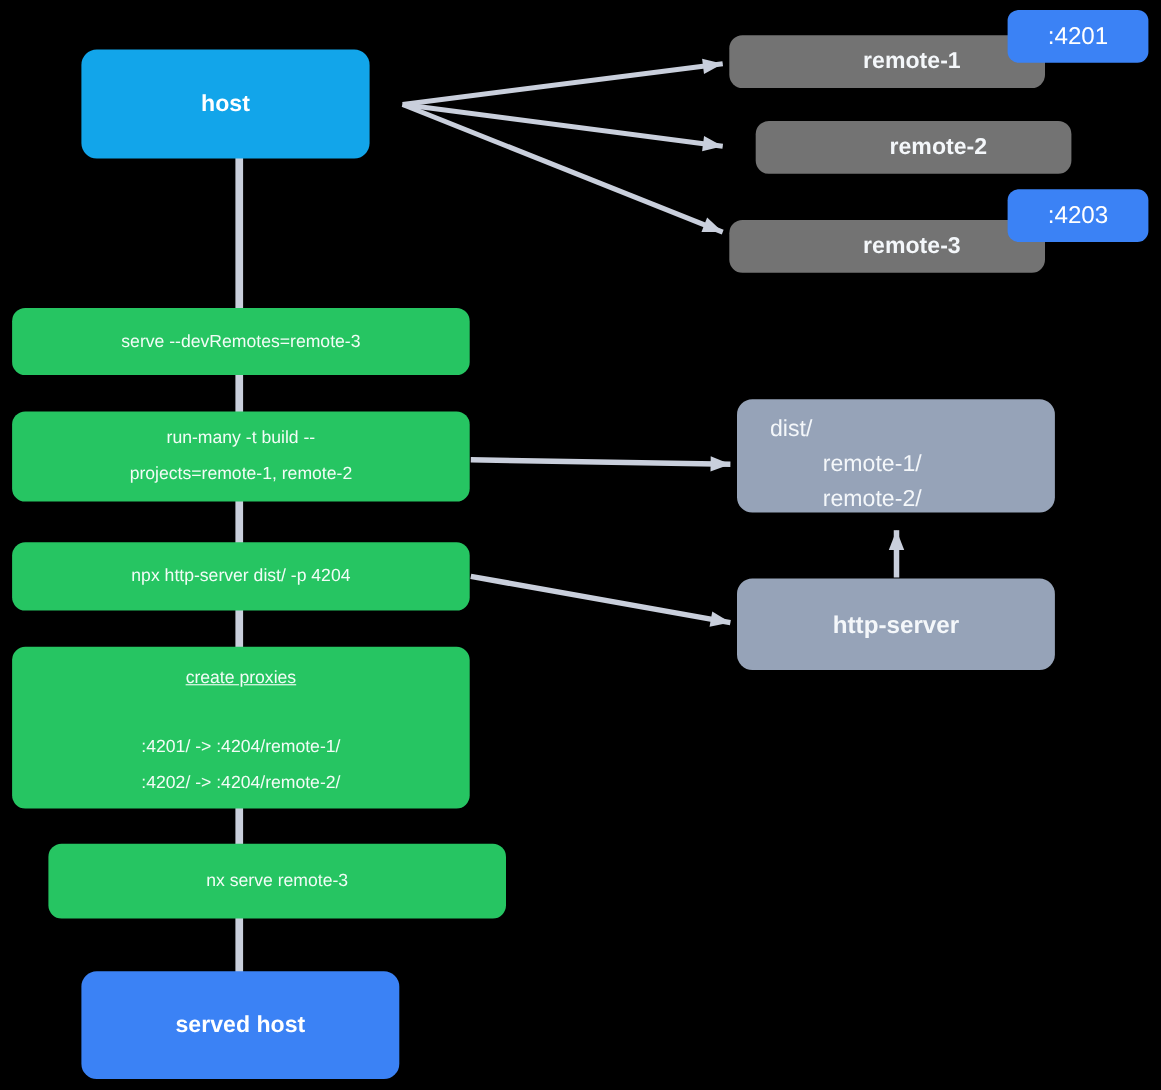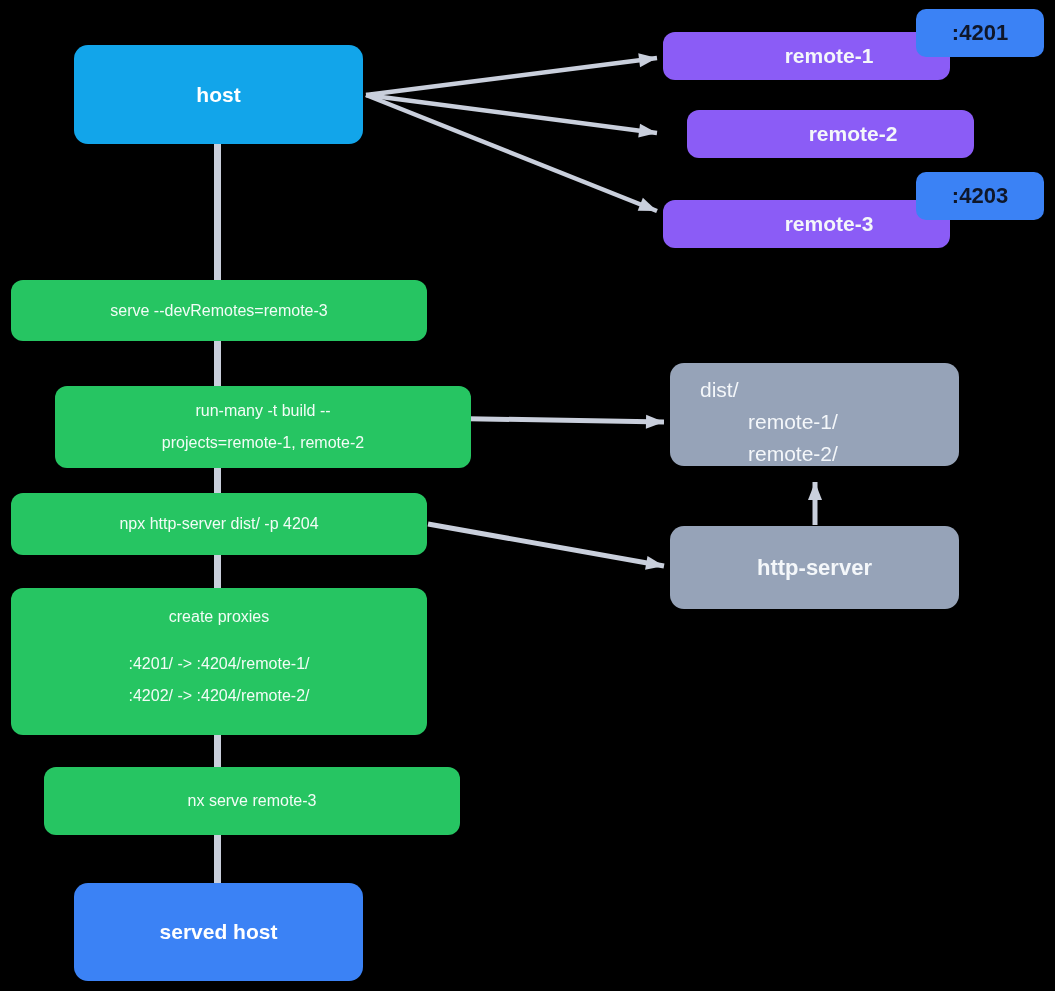--- a/index.html
+++ b/index.html
@@ -25,77 +25,76 @@
   .node {
     position: absolute;
     z-index: 2;
     display: flex;
     align-items: center;
     justify-content: center;
     color: #ffffff;
     box-sizing: border-box;
   }
   .node-host {
-    left: 74px; top: 45px; width: 289px; height: 99px;
+    left: 74px; top: 45px; width: 262px; height: 99px;
     background: #12A5EA;
     border-radius: 14px;
     font-weight: 700;
     font-size: 21px;
   }
   .node-served-host {
     left: 74px; top: 883px; width: 289px; height: 98px;
     background: #3B82F5;
     border-radius: 14px;
     font-weight: 700;
     font-size: 21px;
   }
   .node-remote {
     left: 663px; width: 287px; height: 48px;
-    background: #8b5cf6;
+    background: #737373;
     border-radius: 12px;
     font-weight: 700;
     font-size: 21px;
     color: #F4F7FA;
     padding-left: 45px;
   }
   .remote-1 { top: 32px; }
   .remote-2 { top: 110px; margin-left: 24px; }
   .remote-3 { top: 200px; align-items: center; }
   .badge {
     position: absolute;
     left: 916px; width: 128px; height: 48px;
     background: #3B82F5;
     border-radius: 10px;
     z-index: 3;
     display: flex;
     align-items: center;
     justify-content: center;
-    color: #0f172a;
+    color: #ffffff;
     font-size: 22px;
-    font-weight: bold;
   }
   .badge-1 { top: 9px; }
   .badge-2 { top: 96px; }
   .badge-3 { top: 172px; }
   .step {
     left: 11px; width: 416px;
     background: #26C562;
     border-radius: 12px;
     color: #F2FCF6;
     font-size: 16px;
     flex-direction: column;
     line-height: 32px;
     text-align: center;
   }
   .step-1 { top: 280px; height: 61px; }
-  .step-2 { top: 386px; height: 82px; margin-left: 44px; }
+  .step-2 { top: 374px; height: 82px; }
   .step-3 { top: 493px; height: 62px; }
   .step-4 { top: 588px; height: 147px; justify-content: flex-start; padding-top: 13px; }
   .step-5 { top: 767px; height: 68px; margin-left: 33px; }
-  .proxy-title { margin-bottom: 15px; }
+  .proxy-title { margin-bottom: 31px; text-decoration: underline; }
   .node-dist {
     left: 670px; top: 363px; width: 289px; height: 103px;
     background: #96A3B8;
     border-radius: 14px;
     color: #F4F7FA;
     font-size: 21px;
     line-height: 32px;
     flex-direction: column;
     align-items: flex-start;
     justify-content: flex-start;

